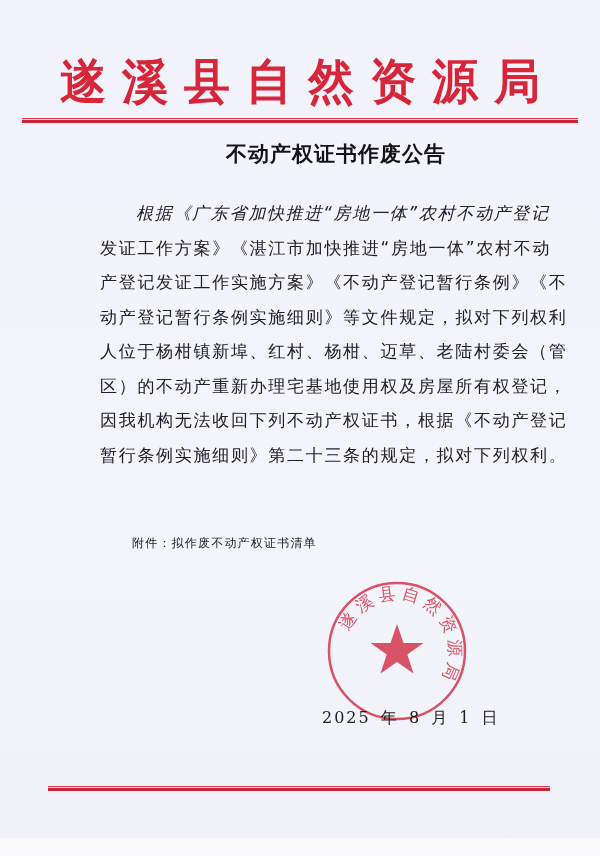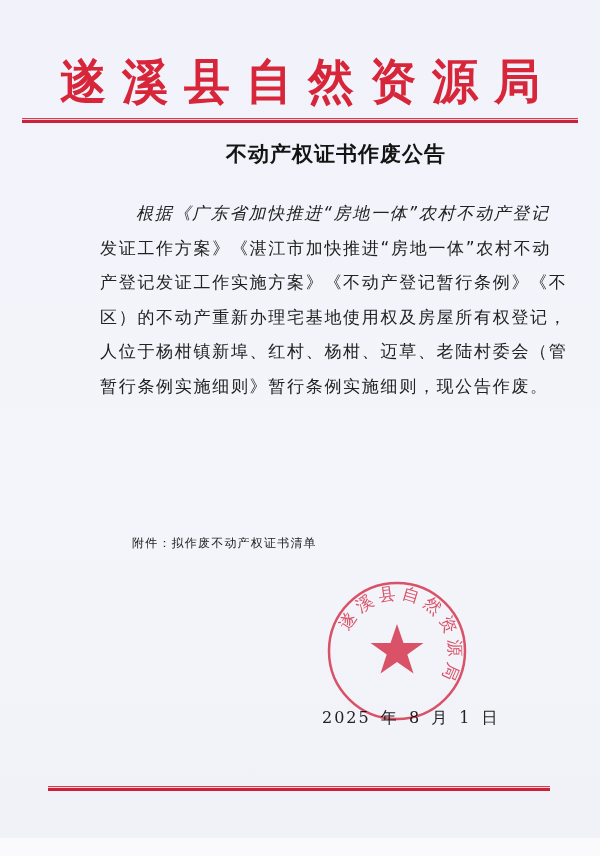--- a/index.html
+++ b/index.html
@@ -164,23 +164,25 @@
     <div class="gap"></div>
     <div class="thick"></div>
   </div>
 
   <div class="doc-title">不动产权证书作废公告</div>
 
   <div class="body-text">
     <div class="line indent">根据《广东省加快推进“房地一体”农村不动产登记</div>
     <div class="line">发证工作方案》《湛江市加快推进“房地一体”农村不动</div>
     <div class="line">产登记发证工作实施方案》《不动产登记暂行条例》《不</div>
+    <div class="line">动产登记暂行条例实施细则》等文件规定，拟对下列权利</div>
+    <div class="line">人位于杨柑镇新埠、红村、杨柑、迈草、老陆村委会（管</div>
     <div class="line">区）的不动产重新办理宅基地使用权及房屋所有权登记，</div>
-    <div class="line">人位于杨柑镇新埠、红村、杨柑、迈草、老陆村委会（管</div>
-    <div class="line last">暂行条例实施细则》暂行条例实施细则，现公告作废。</div>
+    <div class="line">因我机构无法收回下列不动产权证书，根据《不动产登记</div>
+    <div class="line last">暂行条例实施细则》第二十三条的规定，拟对下列权利。</div>
   </div>
 
   <div class="attachment">附件：拟作废不动产权证书清单</div>
 
 
   <div class="date">2025 年 8 月 1 日</div>
 
   <svg class="seal" viewBox="0 0 142 142" xmlns="http://www.w3.org/2000/svg">
     <defs>
       <path id="sealArc" d="M 71 71 m -52 0 a 52 52 0 1 1 104 0 a 52 52 0 1 1 -104 0"></path>

